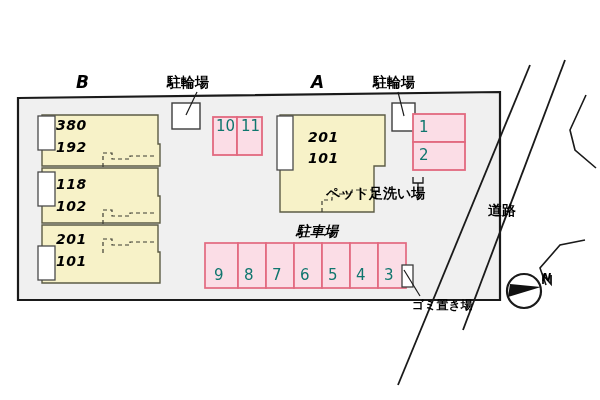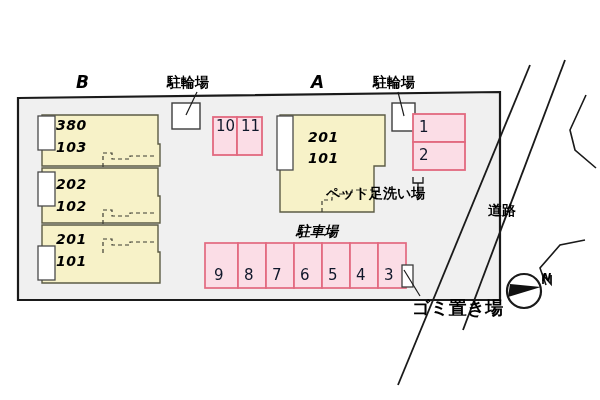--- a/index.html
+++ b/index.html
@@ -38,33 +38,33 @@
     font-style: italic;
     font-size: 17px;
     letter-spacing: 0px;
   }
   .jp {
     font-size: 14px;
     font-weight: bold;
     padding-left: 16px;
   }
   .jp-small {
-    font-size: 18px;
+    font-size: 12px;
     font-weight: bold;
   }
   .unit-num {
     font-weight: bold;
     font-style: italic;
     font-size: 14px;
     letter-spacing: 0.5px;
   }
   .stall-num {
     font-size: 15px;
     font-weight: normal;
-    color: #0f172a;
+    color: #0f766e;
   }
   .compass-n {
     font-size: 11px;
     font-weight: bold;
     font-style: italic;
   }
   .watermark {
     position: absolute;
     left: 160px;
     top: 185px;
@@ -156,23 +156,23 @@
 
   </svg>
 
   <div class="lbl bldg-tag" style="left:76px; top:74px;">B</div>
   <div class="lbl bldg-tag" style="left:311px; top:74px;">A</div>
 
   <div class="lbl jp" style="left:151px; top:75px;">駐輪場</div>
   <div class="lbl jp" style="left:357px; top:75px;">駐輪場</div>
 
   <div class="lbl unit-num" style="left:56px; top:118px;">380</div>
-  <div class="lbl unit-num" style="left:56px; top:140px;">103</div>
-
-  <div class="lbl unit-num" style="left:56px; top:177px;">202</div>
+  <div class="lbl unit-num" style="left:56px; top:140px;">192</div>
+
+  <div class="lbl unit-num" style="left:56px; top:177px;">118</div>
   <div class="lbl unit-num" style="left:56px; top:199px;text-align:right;">102</div>
 
   <div class="lbl unit-num" style="left:56px; top:232px;">201</div>
   <div class="lbl unit-num" style="left:56px; top:254px;">101</div>
 
   <div class="lbl unit-num" style="left:308px; top:130px;">201</div>
   <div class="lbl unit-num" style="left:308px; top:151px;">101</div>
 
   <div class="lbl stall-num" style="left:216px; top:119px;">10</div>
   <div class="lbl stall-num" style="left:241px; top:119px;">11</div>

